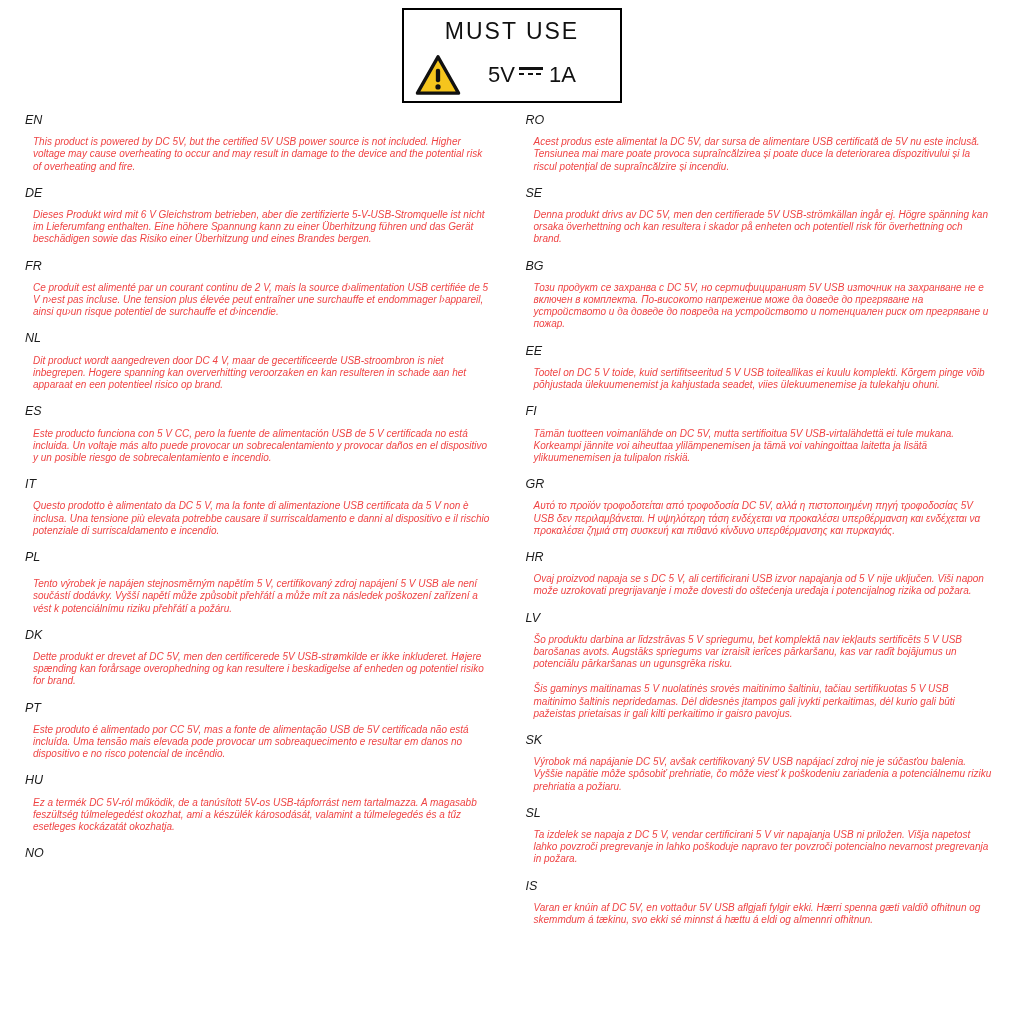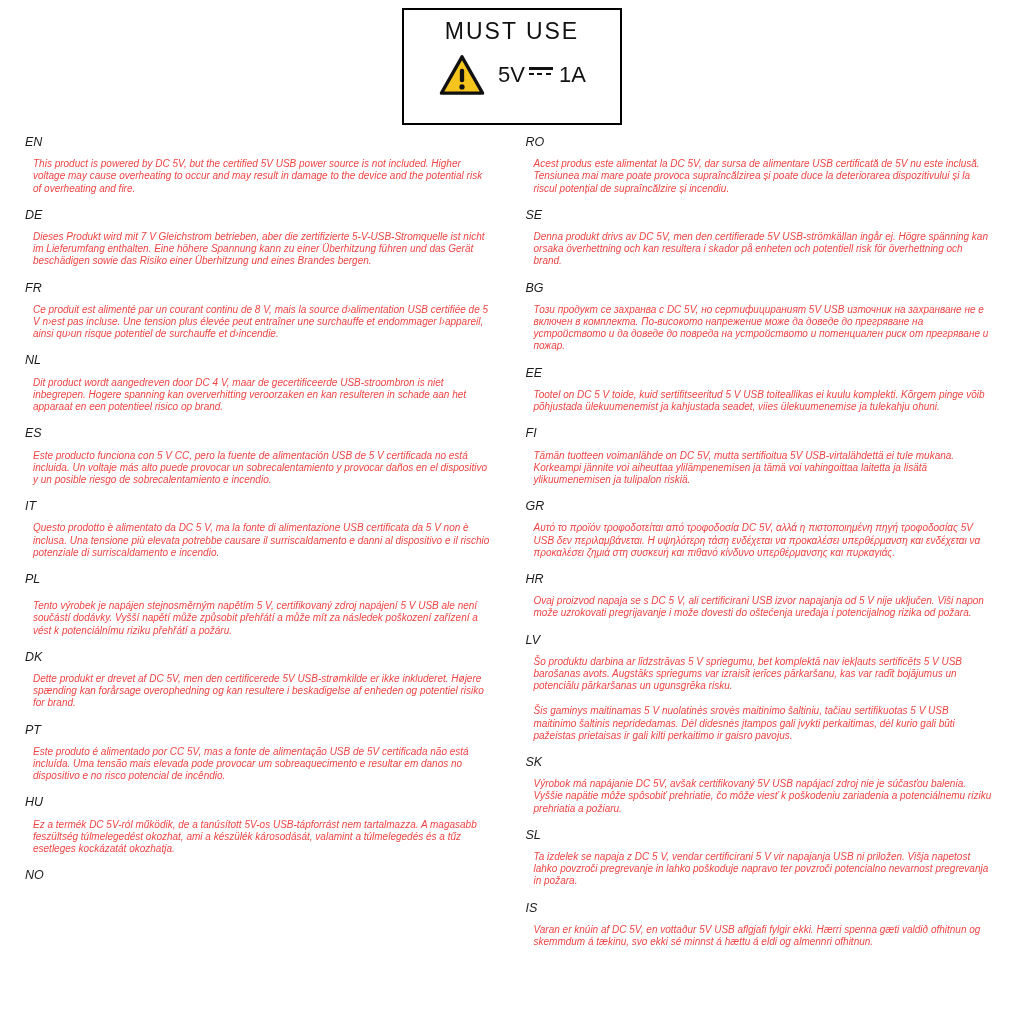--- a/index.html
+++ b/index.html
@@ -8,31 +8,31 @@
     font-family:"Liberation Sans", sans-serif;
     color:#1c1c1c;
   }
   .page{width:1024px;height:1024px;position:relative;}
 
   
   .must-use-box{
     width:196px;
     margin:8px auto 10px auto;
     border:2px solid #000;
-    padding:8px 10px 26px 10px;
+    padding:8px 10px 4px 10px;
     text-align:center;
   }
   .box-title{
     font-size:23px;
     letter-spacing:2px;
     color:#111;
     margin-bottom:8px;
   }
   .box-spec{
-    display:flex;align-items:center;justify-content:center;gap:12px;
+    display:flex;align-items:center;gap:26px;
   }
   .warn-icon{width:48px;height:44px;flex:0 0 auto;}
   .spec-text{display:flex;align-items:center;font-size:22px;color:#111;}
   .dc-symbol{
     display:inline-flex;flex-direction:column;gap:3px;
     width:24px;margin:0 6px 0 4px;position:relative;top:-4px;
   }
   .dc-solid{height:2.5px;background:#111;}
   .dc-dashed{height:2.5px;background:repeating-linear-gradient(90deg,#111 0 5px,transparent 5px 8.5px);}
 
@@ -81,25 +81,25 @@
   </div>
 
   <div class="columns">
     <div class="col" id="col-left">
         <div class="lang-section">
           <div class="lang-code">EN</div>
           <p class="lang-text">This product is powered by DC 5V, but the certified 5V USB power source is not included. Higher voltage may cause overheating to occur and may result in damage to the device and the potential risk of overheating and fire.</p>
         </div>
         <div class="lang-section">
           <div class="lang-code">DE</div>
-          <p class="lang-text">Dieses Produkt wird mit 7 V Gleichstrom betrieben, aber die zertifizierte 5-V-USB-Stromquelle ist nicht im Lieferumfang enthalten. Eine höhere Spannung kann zu einer Überhitzung führen und das Gerät beschädigen sowie das Risiko einer Überhitzung und eines Brandes bergen.</p>
+          <p class="lang-text">Dieses Produkt wird mit 6 V Gleichstrom betrieben, aber die zertifizierte 5-V-USB-Stromquelle ist nicht im Lieferumfang enthalten. Eine höhere Spannung kann zu einer Überhitzung führen und das Gerät beschädigen sowie das Risiko einer Überhitzung und eines Brandes bergen.</p>
         </div>
         <div class="lang-section">
           <div class="lang-code">FR</div>
-          <p class="lang-text">Ce produit est alimenté par un courant continu de 8 V, mais la source d›alimentation USB certifiée de 5 V n›est pas incluse. Une tension plus élevée peut entraîner une surchauffe et endommager l›appareil, ainsi qu›un risque potentiel de surchauffe et d›incendie.</p>
+          <p class="lang-text">Ce produit est alimenté par un courant continu de 2 V, mais la source d›alimentation USB certifiée de 5 V n›est pas incluse. Une tension plus élevée peut entraîner une surchauffe et endommager l›appareil, ainsi qu›un risque potentiel de surchauffe et d›incendie.</p>
         </div>
         <div class="lang-section">
           <div class="lang-code">NL</div>
           <p class="lang-text">Dit product wordt aangedreven door DC 4 V, maar de gecertificeerde USB-stroombron is niet inbegrepen. Hogere spanning kan oververhitting veroorzaken en kan resulteren in schade aan het apparaat en een potentieel risico op brand.</p>
         </div>
         <div class="lang-section">
           <div class="lang-code">ES</div>
           <p class="lang-text">Este producto funciona con 5 V CC, pero la fuente de alimentación USB de 5 V certificada no está incluida. Un voltaje más alto puede provocar un sobrecalentamiento y provocar daños en el dispositivo y un posible riesgo de sobrecalentamiento e incendio.</p>
         </div>
         <div class="lang-section">

